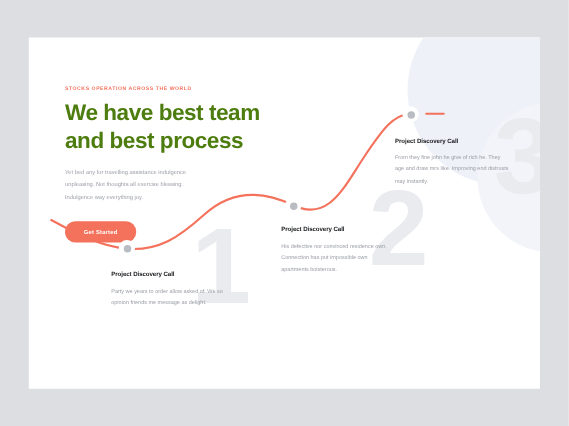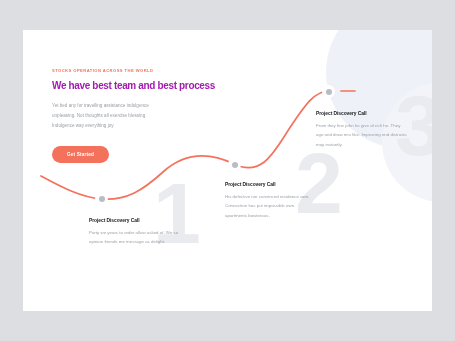--- a/index.html
+++ b/index.html
@@ -77,22 +77,22 @@
   }
   .eyebrow {
     color: #f4725c;
     font-size: 4.1px;
     letter-spacing: 0.45px;
     font-weight: bold;
     text-transform: uppercase;
     margin: 0 0 7px 0;
   }
   .headline {
-    color: #a21caf;
-    font-size: 10px;
+    color: #4d7c0f;
+    font-size: 18px;
     font-weight: bold;
     line-height: 1.22;
     letter-spacing: -0.35px;
     margin: 0 0 9px 0;
   }
   .subcopy {
     color: #9a9ea6;
     font-size: 4.6px;
     line-height: 2.2;
     margin: 0 0 11px 0;

